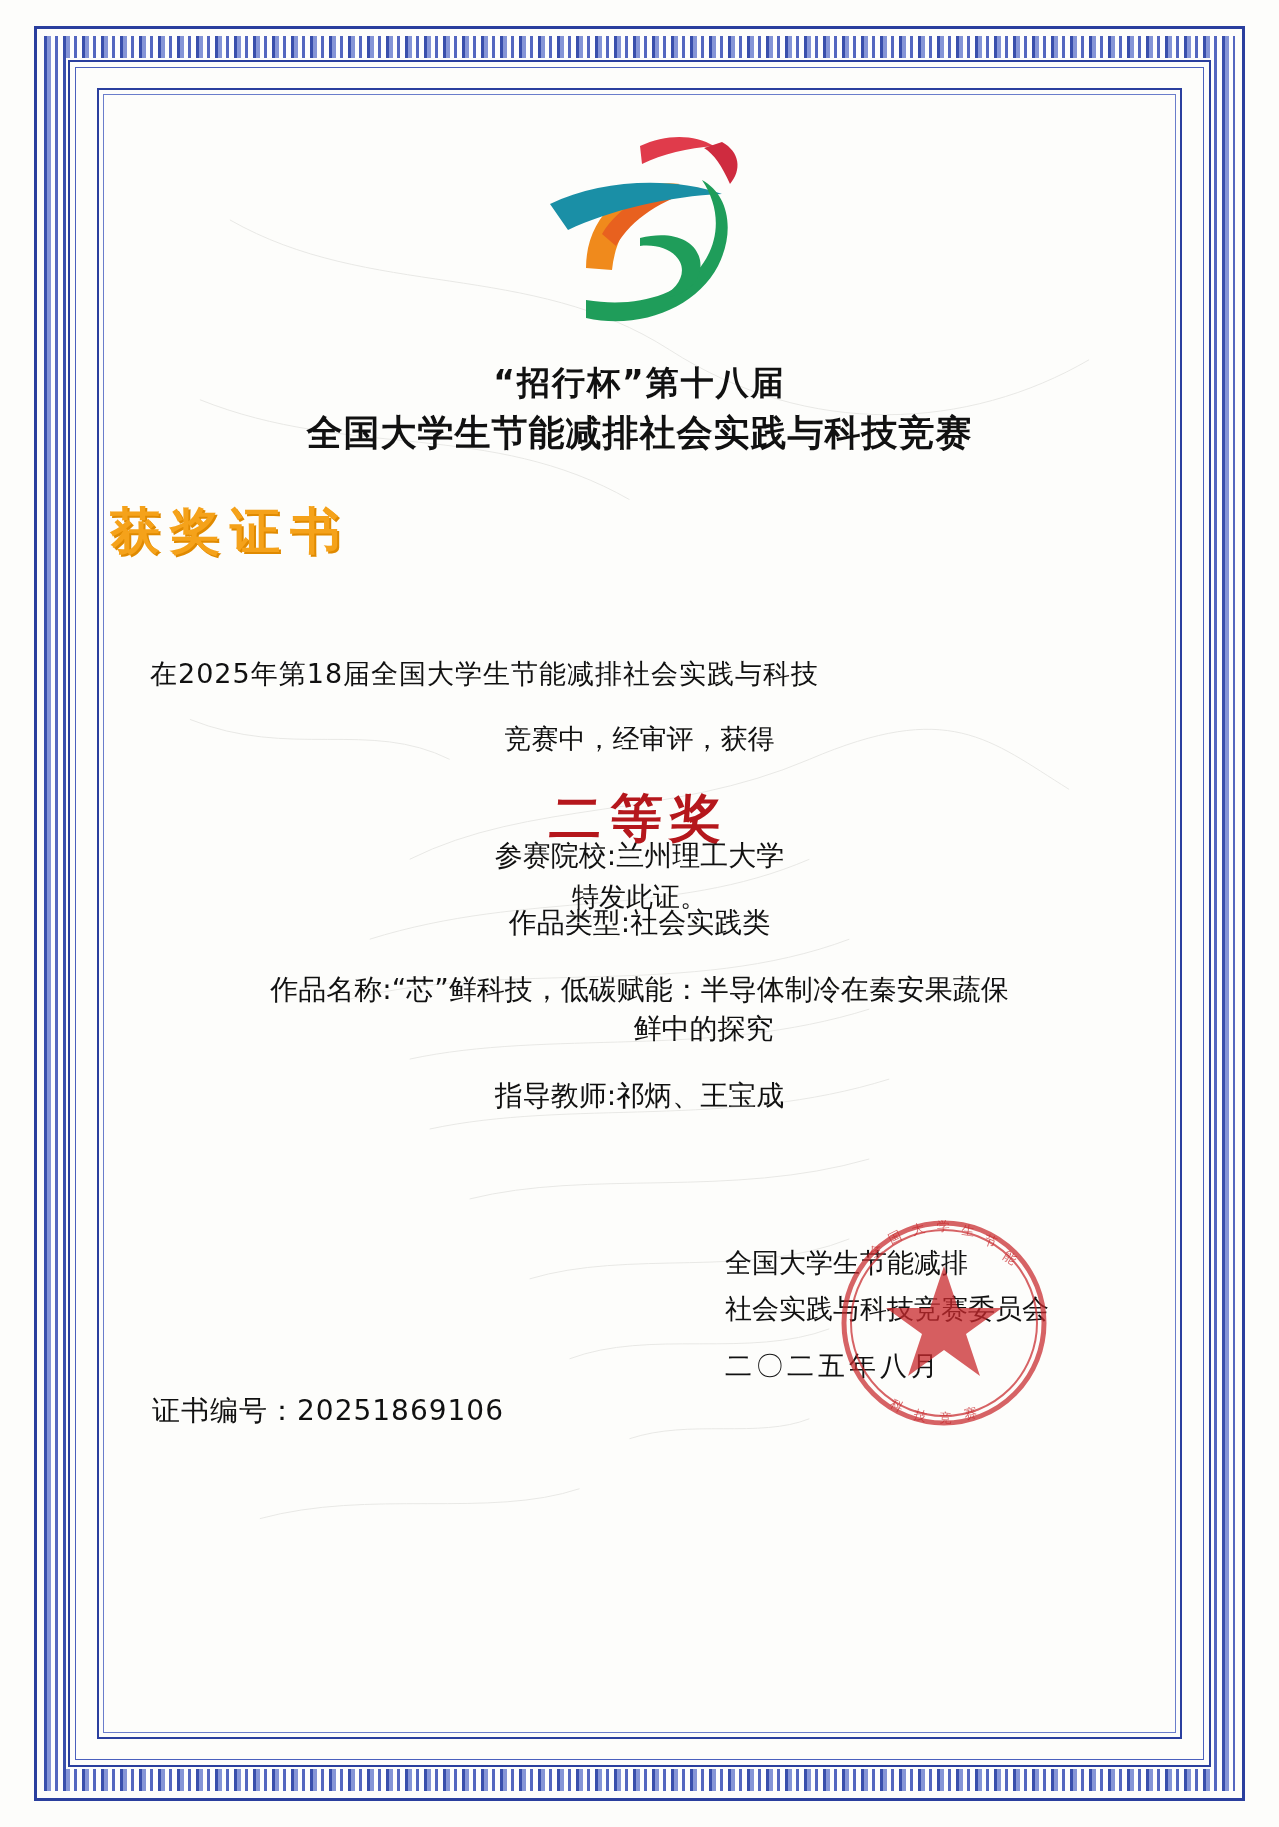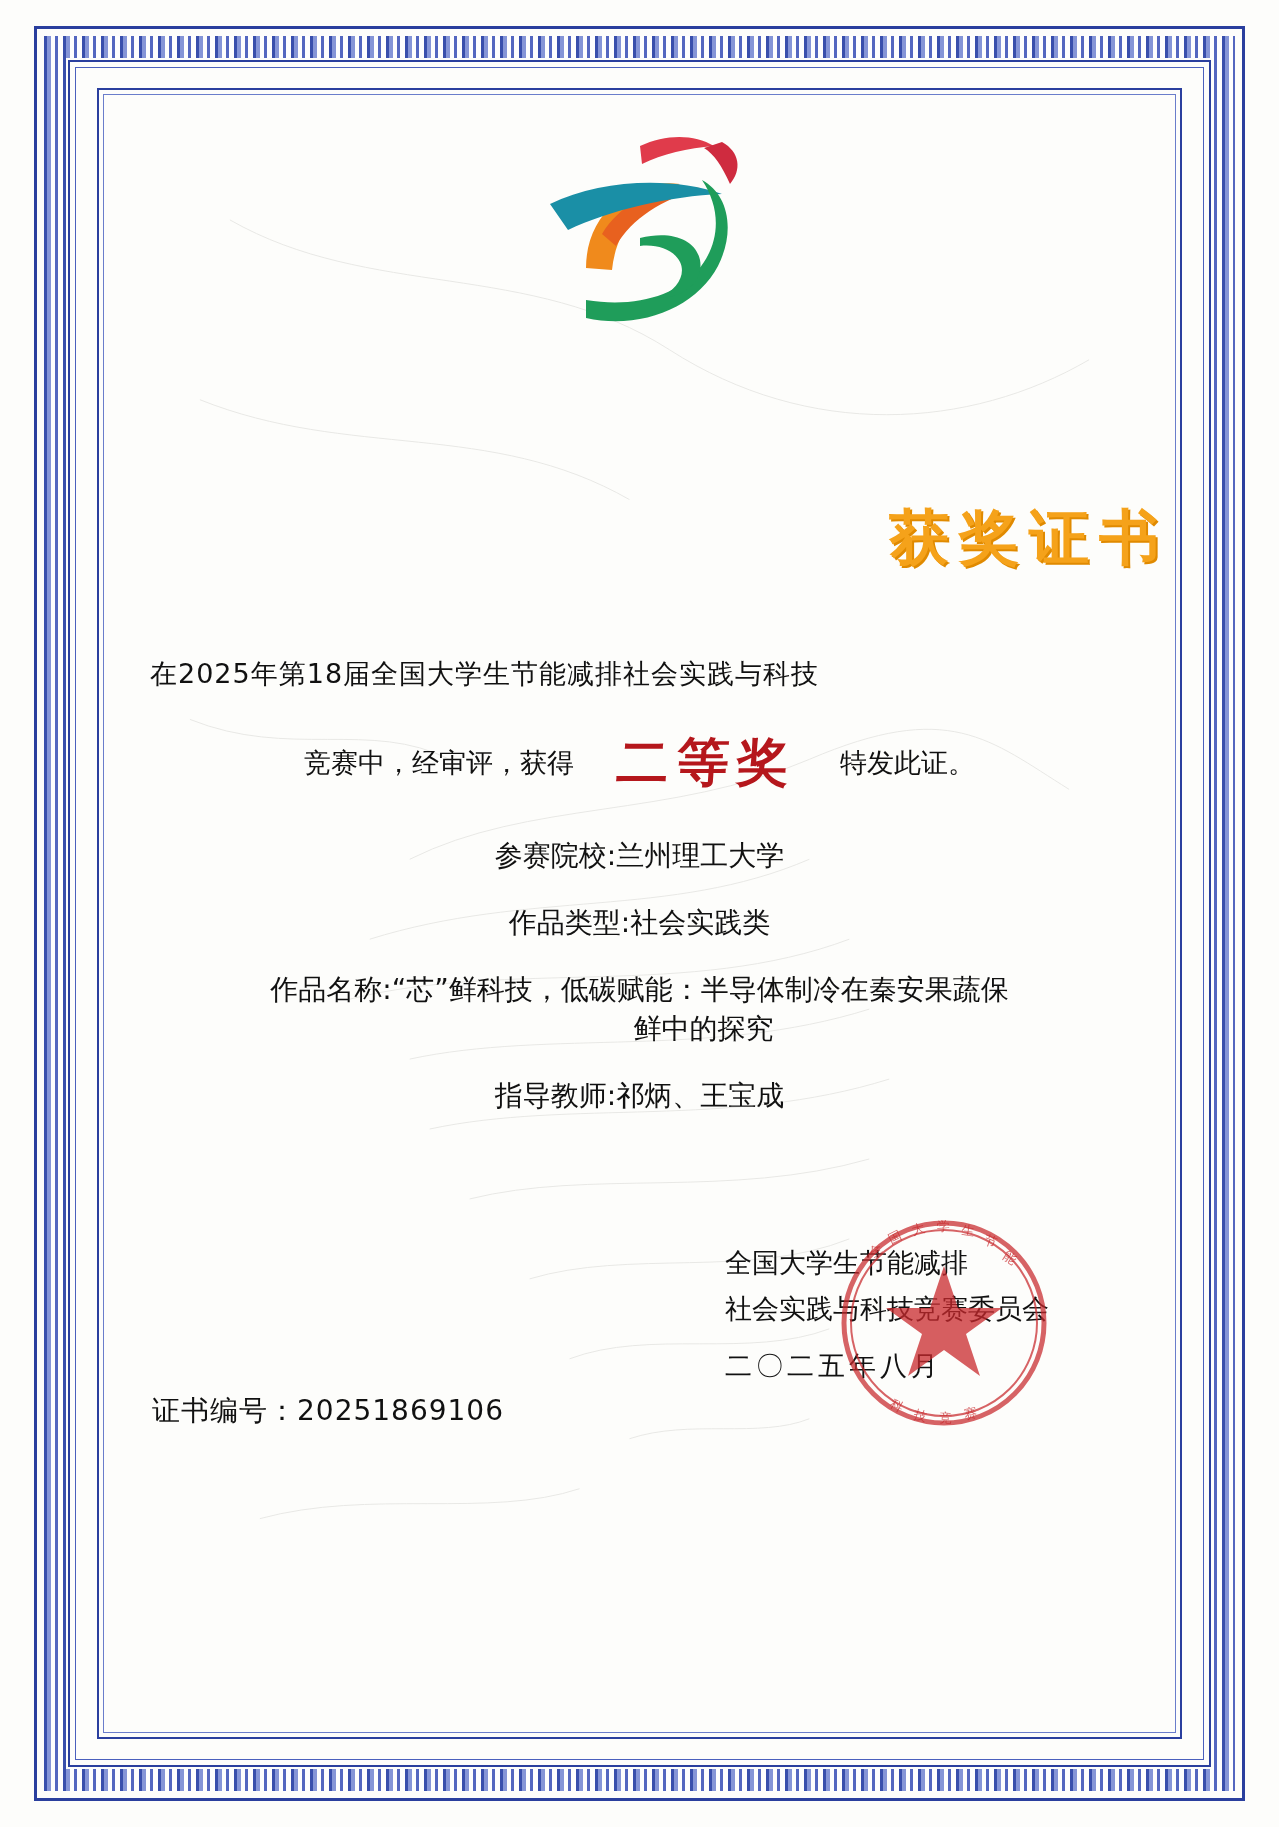--- a/index.html
+++ b/index.html
@@ -144,23 +144,23 @@
     color: #111111;
     letter-spacing: 1px;
     line-height: 1.35;
     margin-top: 6px;
   }
 
   .cert-title {
     position: absolute;
     left: 0; right: 0;
     top: 398px;
-    text-align: right;
-    font-family: "DejaVu Sans", "Liberation Sans", sans-serif;
-    font-size: 60px;
+    text-align: left;
+    font-family: "DejaVu Sans", "Liberation Sans", sans-serif;
+    font-size: 50px;
     font-weight: bold;
     color: #f5a21a;
     letter-spacing: 10px;
     text-shadow: 2px 2px 0 #e08a00;
   }
 
   .body-text {
     position: absolute;
     left: 40px;
     right: 40px;
@@ -171,21 +171,22 @@
     line-height: 1.9;
   }
   .line-award {
     letter-spacing: 1px;
   }
   .line-award2 {
     margin-top: 14px;
     display: flex;
     align-items: center;
     justify-content: center;
-    gap: 17px;
+    gap: 4px;
+    flex-direction: column;
   }
   .award-name {
     font-family: "DejaVu Serif", "Liberation Serif", serif;
     font-size: 52px;
     font-weight: bold;
     color: #b5171c;
     letter-spacing: 8px;
     padding: 0 26px;
     transform: skewX(-4deg);
   }
@@ -280,20 +281,24 @@
         <path d="M96 150 C 96 96, 140 60, 190 66 C 150 84, 126 112, 122 152 Z" fill="#f08a1c"></path>
         <path d="M112 116 C 130 86, 168 64, 210 70 C 172 82, 142 100, 126 128 Z" fill="#e8611f"></path>
         <path d="M60 86 C 110 62, 180 58, 232 76 C 180 78, 120 92, 78 112 Z" fill="#1a8fa6"></path>
         <path d="M150 28 C 176 16, 204 16, 224 28 C 198 30, 172 36, 152 46 Z" fill="#e03b4b"></path>
         <path d="M232 24 C 250 34, 252 52, 240 66 C 232 48, 224 36, 214 30 Z" fill="#cf2b3f"></path>
         <path d="M96 200 C 150 212, 206 190, 228 148 C 246 112, 238 76, 212 62 C 232 92, 230 126, 208 152 C 186 178, 144 190, 96 182 Z" fill="#1f9d5a"></path>
         <path d="M150 120 C 182 112, 206 122, 210 142 C 214 164, 194 180, 168 180 C 188 172, 196 156, 190 144 C 184 132, 168 126, 150 128 Z" fill="#1f9d5a"></path>
       </svg>
     </div>
 
+    <div class="title-block">
+      <div class="title-line1">“招行杯”第十八届</div>
+      <div class="title-line2">全国大学生节能减排社会实践与科技竞赛</div>
+    </div>
 
     <div class="cert-title">获奖证书</div>
 
     <div class="body-text">
       <div class="line-award">在2025年第18届全国大学生节能减排社会实践与科技</div>
       <div class="line-award2">
         <span>竞赛中，经审评，获得</span>
         <span class="award-name">二等奖</span>
         <span>特发此证。</span>
       </div>

